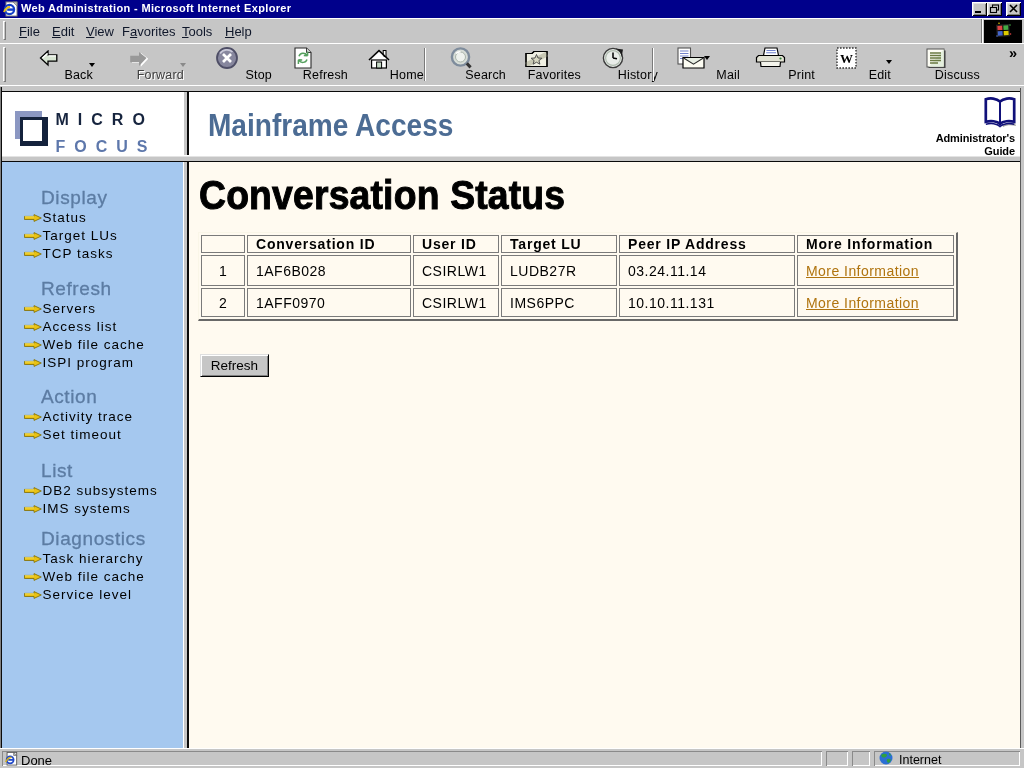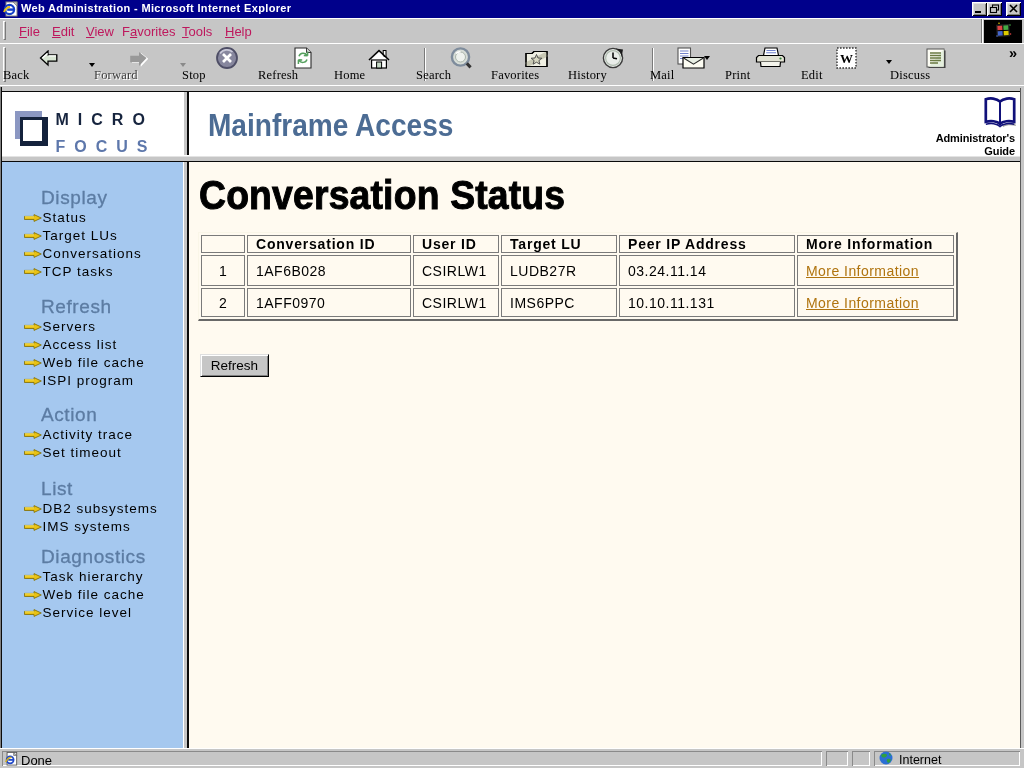--- a/index.html
+++ b/index.html
@@ -9,27 +9,27 @@
 
 
 #titlebar { left:0; top:0; width:1024px; height:18px; background:#00008b; }
 #title-text { left:21px; top:1px; color:#fff; font-size:11px; font-weight:bold; line-height:15px; letter-spacing:0.35px; }
 .capbtn { top:2px; width:15px; height:14px; background:#c6c6c6;
   box-shadow: inset 1px 1px 0 #ffffff, inset -1px -1px 0 #000000, inset 2px 2px 0 #dfdfdf, inset -2px -2px 0 #808080; }
 
 
 #menubar { left:0; top:18px; width:1024px; height:25px; background:#c6c6c6; border-top:1px solid #ffffff; }
 .grip { width:3px; background:#c6c6c6; border-left:1px solid #ffffff; border-top:1px solid #ffffff; border-right:1px solid #7a7a7a; border-bottom:1px solid #7a7a7a; }
-.menuitem { top:23.5px; font-size:13px; color:#be185d; }
+.menuitem { top:23.5px; font-size:13px; color:#0f172a; }
 #logobox { left:984px; top:20px; width:38px; height:23px; background:#000; }
 #logobox-edge { left:981px; top:19px; width:2px; height:24px; border-left:1px solid #7a7a7a; border-right:1px solid #ffffff; }
 
 
 #toolbar { left:0; top:43px; width:1024px; height:43px; background:#c6c6c6; border-top:1px solid #ffffff; }
-.tlabel { top:69px; font-size:12.5px; line-height:13px; text-align:left; width:90px; color:#000; letter-spacing:0.2px;font-family:Liberation Serif, serif;}
+.tlabel { top:69px; font-size:12.5px; line-height:13px; text-align:right; width:90px; color:#000; letter-spacing:0.2px;}
 .tlabel.dis { color:#404040; text-shadow:1px 1px 0 #ffffff; }
 .tsep { top:48px; width:2px; height:33px; border-left:1px solid #7a7a7a; border-right:1px solid #ffffff; }
 .caret { width:0; height:0; border-left:3.5px solid transparent; border-right:3.5px solid transparent; border-top:4px solid #000; }
 .caret.dis { border-top-color:#8a8a8a; }
 #toolbar-edge1 { left:0; top:85px; width:1024px; height:1px; background:#828282; border-bottom:1px solid #ffffff; }
 #toolbar-edge2 { left:0; top:90.7px; width:1024px; height:1.3px; background:#0a0a0a; }
 #fedge-l1 { left:0; top:87px; width:1px; height:661px; background:#828282; }
 #fedge-l2 { left:1px; top:87px; width:1px; height:661px; background:#0a0a0a; }
 #fedge-r { left:1020px; top:88px; width:1px; height:660px; background:#5a5a5a; }
 #fedge-r2 { left:1021px; top:88px; width:3px; height:660px; background:#c6c6c6; }
@@ -246,24 +246,20 @@
   <div style="padding-top:25.5px"></div>
   <div class="sech">Display</div>
   <div class="navitem"><svg width="18" height="8" viewBox="0 0 18 8">
         <path d="M0.5 2.4 H10 V0.6 L17.3 4 L10 7.4 V5.5 H0.5 Z" fill="#e9c215" stroke="#7e6b00" stroke-width="0.8"></path>
         <path d="M1 2.8 H10" stroke="#f6e262" stroke-width="1.1"></path>
       </svg>Status</div>
   <div class="navitem"><svg width="18" height="8" viewBox="0 0 18 8">
         <path d="M0.5 2.4 H10 V0.6 L17.3 4 L10 7.4 V5.5 H0.5 Z" fill="#e9c215" stroke="#7e6b00" stroke-width="0.8"></path>
         <path d="M1 2.8 H10" stroke="#f6e262" stroke-width="1.1"></path>
       </svg>Target LUs</div>
-  <div class="navitem"><svg width="18" height="8" viewBox="0 0 18 8">
-        <path d="M0.5 2.4 H10 V0.6 L17.3 4 L10 7.4 V5.5 H0.5 Z" fill="#e9c215" stroke="#7e6b00" stroke-width="0.8"></path>
-        <path d="M1 2.8 H10" stroke="#f6e262" stroke-width="1.1"></path>
-      </svg>Conversations</div>
   <div class="navitem"><svg width="18" height="8" viewBox="0 0 18 8">
         <path d="M0.5 2.4 H10 V0.6 L17.3 4 L10 7.4 V5.5 H0.5 Z" fill="#e9c215" stroke="#7e6b00" stroke-width="0.8"></path>
         <path d="M1 2.8 H10" stroke="#f6e262" stroke-width="1.1"></path>
       </svg>TCP tasks</div>
   <div class="sech navsp" style="margin-top:15px">Refresh</div>
   <div class="navitem"><svg width="18" height="8" viewBox="0 0 18 8">
         <path d="M0.5 2.4 H10 V0.6 L17.3 4 L10 7.4 V5.5 H0.5 Z" fill="#e9c215" stroke="#7e6b00" stroke-width="0.8"></path>
         <path d="M1 2.8 H10" stroke="#f6e262" stroke-width="1.1"></path>
       </svg>Servers</div>
   <div class="navitem"><svg width="18" height="8" viewBox="0 0 18 8">

